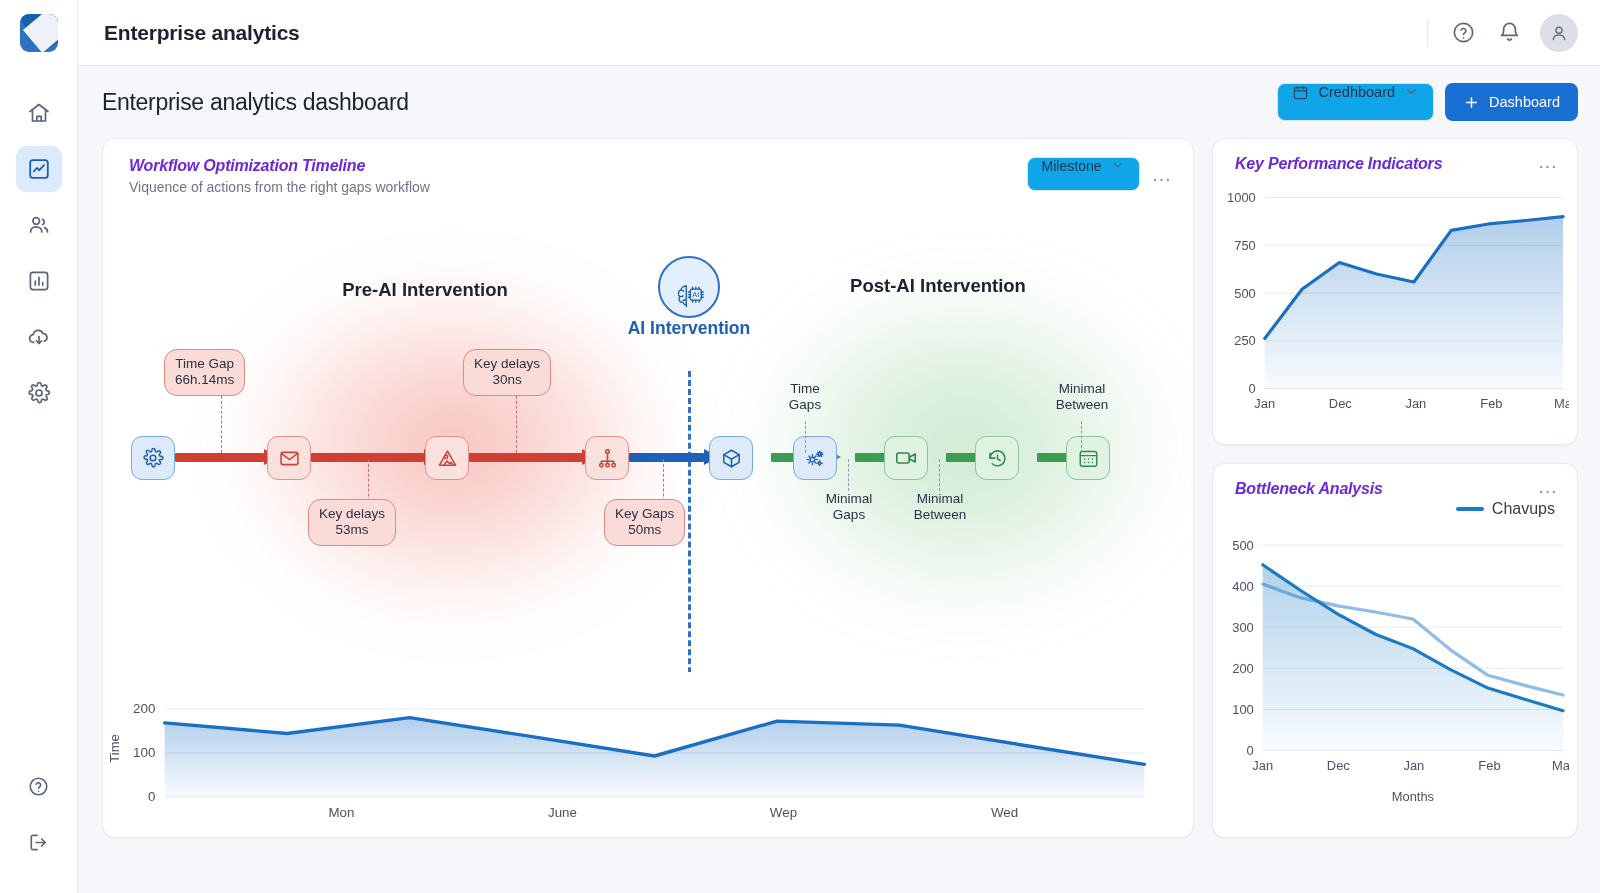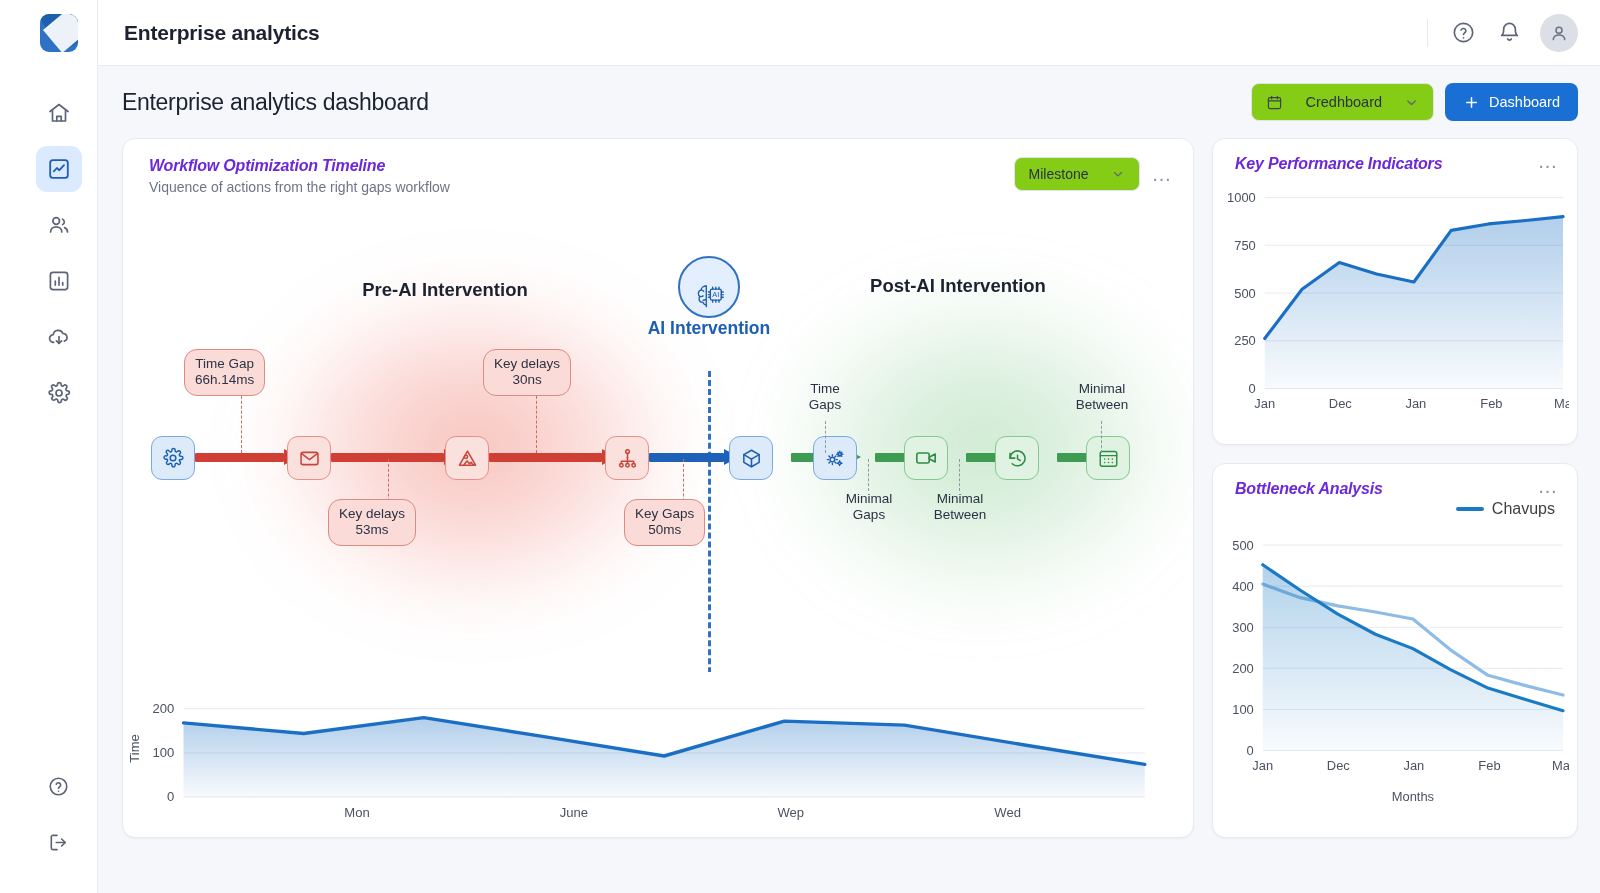--- a/index.html
+++ b/index.html
@@ -2,21 +2,21 @@
 <html><head>
 <meta charset="utf-8">
 <style>
   * { box-sizing: border-box; margin: 0; padding: 0; }
   html, body {
     width: 1600px; height: 893px;
     font-family: "Liberation Sans", sans-serif;
     background: #ffffff;
     overflow: hidden;
   }
-  .app { position: relative; width: 1600px; height: 893px; display: flex; padding-left: 20px; }
+  .app { position: relative; width: 1600px; height: 893px; display: flex; }
 
   
   .sidebar {
     width: 78px; height: 893px;
     background: #ffffff;
     border-right: 1px solid #e8ebf0;
     display: flex; flex-direction: column; align-items: center;
     flex: 0 0 78px;
   }
   .logo-wrap { height: 66px; display: flex; align-items: center; justify-content: center; width: 100%; }
@@ -58,22 +58,22 @@
     width: 38px; height: 38px; border-radius: 50%; background: #dcdfe6;
     display: flex; align-items: center; justify-content: center; color: #6b7385; cursor: pointer;
   }
 
   .content { flex: 1 1 auto; background: #f5f7fa; padding: 0 22px 18px 24px; overflow: hidden; }
 
   .page-head { height: 72px; display: flex; align-items: center; }
   .page-title { font-size: 23px; font-weight: 400; color: #1c2231; letter-spacing: -.3px; }
   .page-actions { margin-left: auto; display: flex; align-items: center; gap: 11px; }
   .btn-secondary {
-    height: 38px; padding: 0 14px; border-radius: 8px; background: #84cc16;
-    border: 1px solid #dfe3ea; display: flex; align-items: center; gap: 22px;
+    height: 38px; padding: 0 14px; border-radius: 8px; background: #0ea5e9;
+    border: 1px solid #dfe3ea; display: flex; gap: 9px;
     font-size: 14.5px; color: #2b3245; cursor: pointer;
   }
   .btn-primary {
     height: 38px; padding: 0 18px; border-radius: 8px; background: #1a6fd4;
     border: none; display: flex; align-items: center; gap: 9px;
     font-size: 14.5px; color: #fff; font-weight: 500; cursor: pointer;
   }
 
   .grid { display: flex; gap: 18px; height: 700px; }
   .card {

